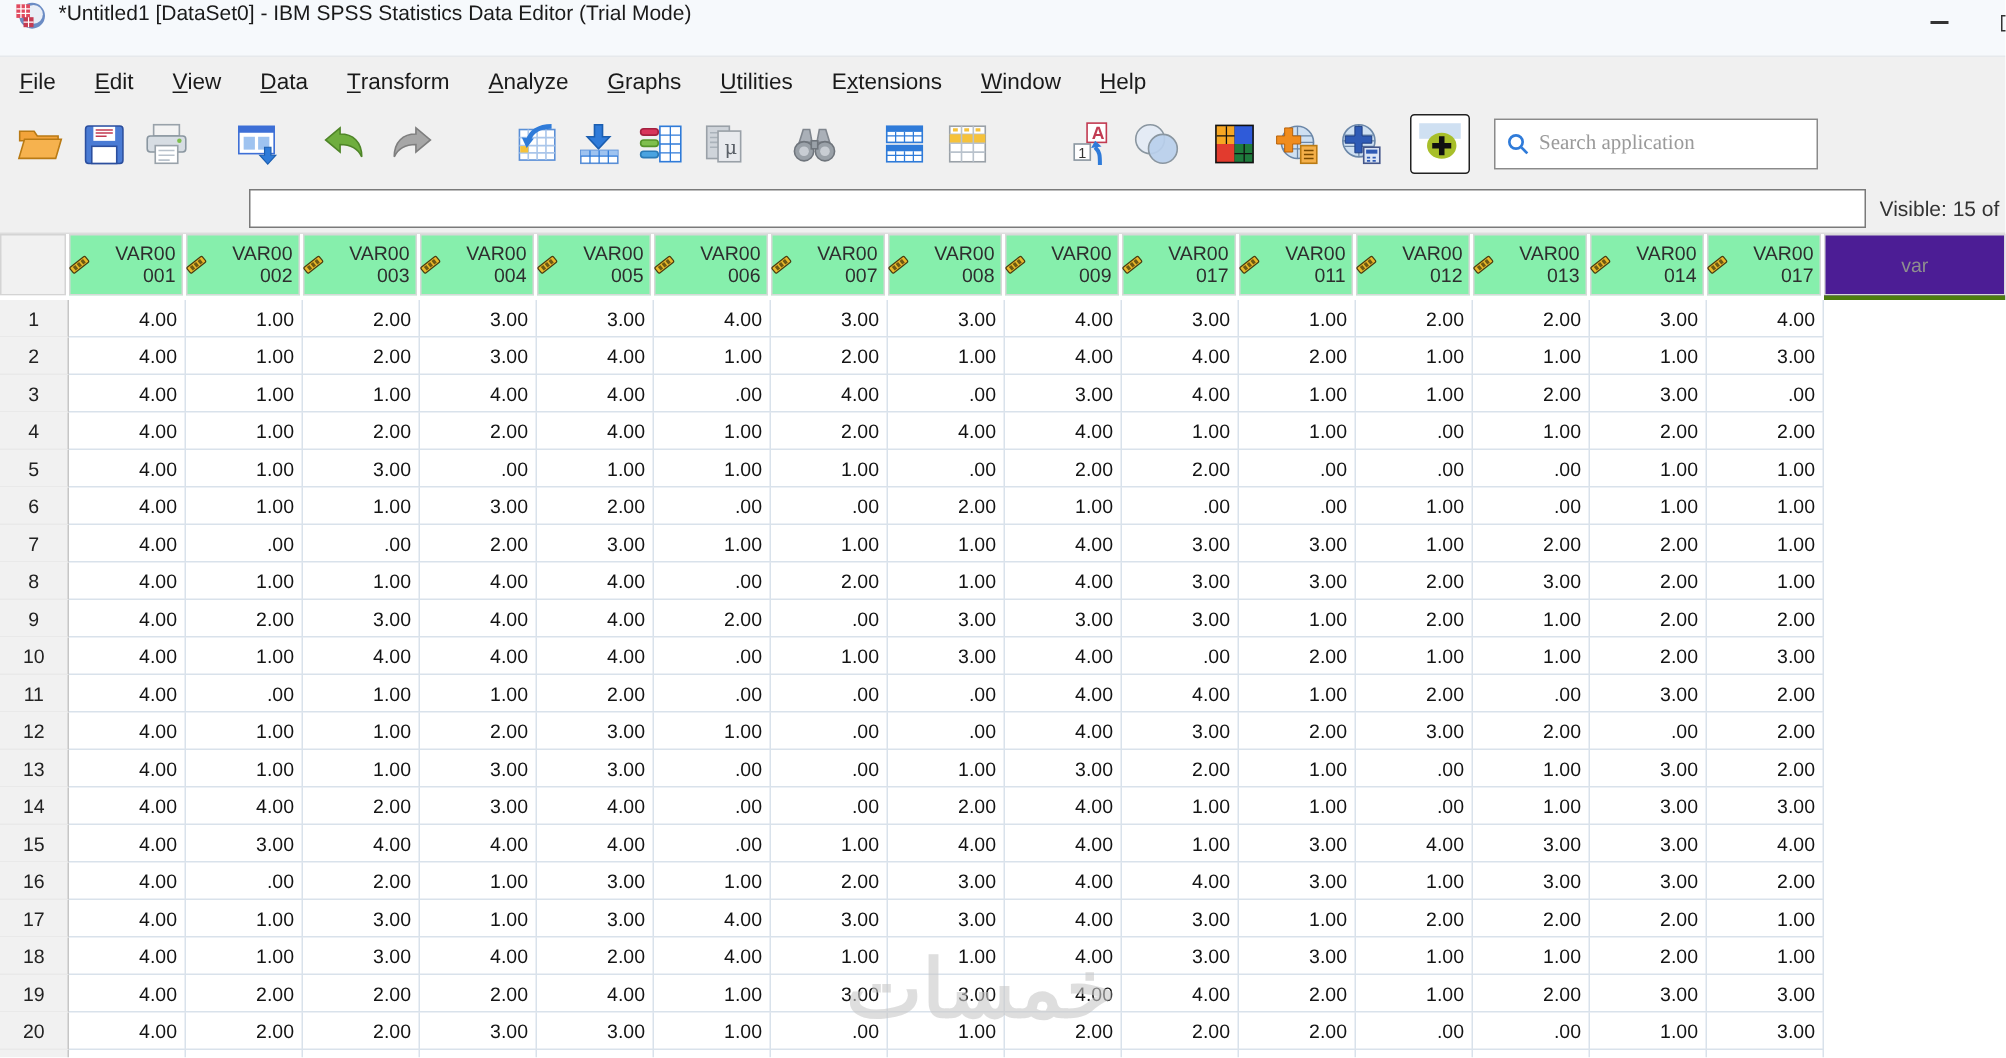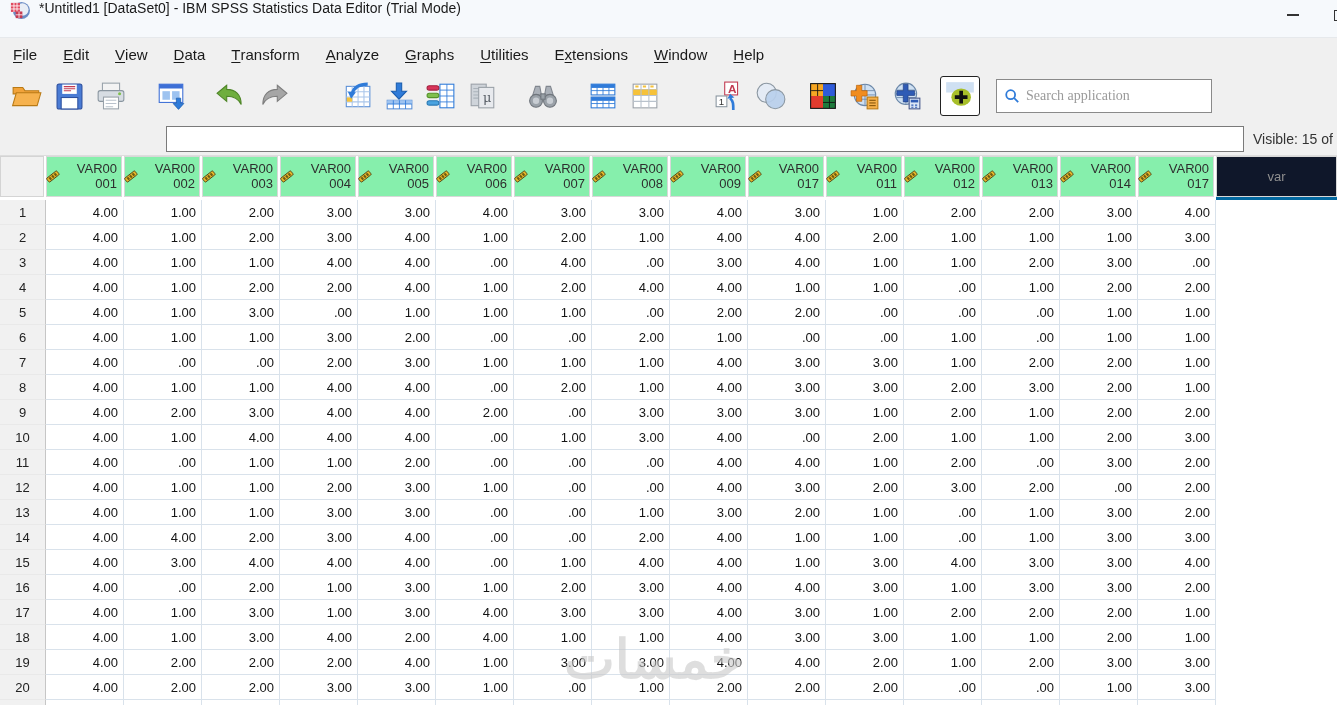--- a/index.html
+++ b/index.html
@@ -36,21 +36,21 @@
   .status{flex:none;width:84px;margin-left:9px;font-size:14px;color:#333;white-space:nowrap;overflow:hidden}
 
   
   .grid{position:relative;background:#fff;height:549px;overflow:hidden}
   .hdr-row{display:flex;height:44px;background:#fff}
   .corner{width:46px;flex:none;background:#f1f1f1;box-shadow:inset 0 0 0 1px #d4d4d4;border-right:2px solid #fff;border-bottom:3px solid #fff}
   .hcell{width:78px;flex:none;background:#86efac;box-shadow:inset 0 0 0 1px #d8d8d8;border-right:2px solid #fff;border-bottom:3px solid #fff;
          display:flex;align-items:center;justify-content:flex-end;padding-right:5px;font-size:13px;color:#2e2e2e;gap:17px}
   .htext{line-height:1.15;text-align:right}
   .htext .l2{text-align:right}
-  .ghost-h{flex:1;background:#0f172a;box-shadow:inset 0 0 0 1px #d8d8d8;border-bottom:3px solid #0369a1;
+  .ghost-h{flex:1;background:#4c1d95;box-shadow:inset 0 0 0 1px #d8d8d8;border-bottom:3px solid #4d7c0f;
            display:flex;align-items:center;justify-content:center;font-size:13px;color:#8f8f8f}
   .drow{display:flex;height:25px}
   .rnum{width:46px;flex:none;background:#f1f1f1;border-right:1px solid #c6c6c6;border-bottom:1px solid #e9e9e9;
         display:flex;align-items:center;justify-content:center;font-size:13px;color:#222}
   .dcell{width:78px;flex:none;border-right:1px solid #d9e2eb;border-bottom:1px solid #d9e2eb;
          display:flex;align-items:center;justify-content:flex-end;padding-right:5px;font-size:13px;color:#141414}
   .gcell{flex:1;background:#fff}
 
   
   .watermark{position:absolute;left:564px;top:628px;font-size:54px;color:#c9c9c9;opacity:.6;direction:rtl;z-index:5;pointer-events:none;font-weight:bold;letter-spacing:2px}

